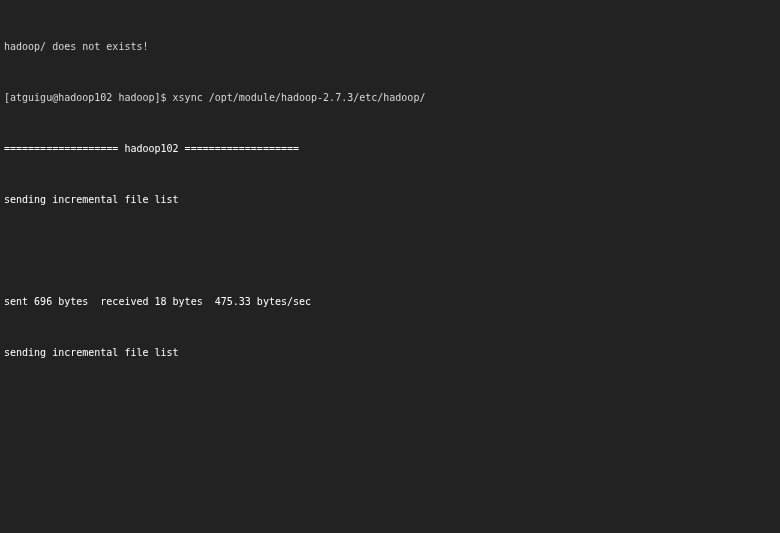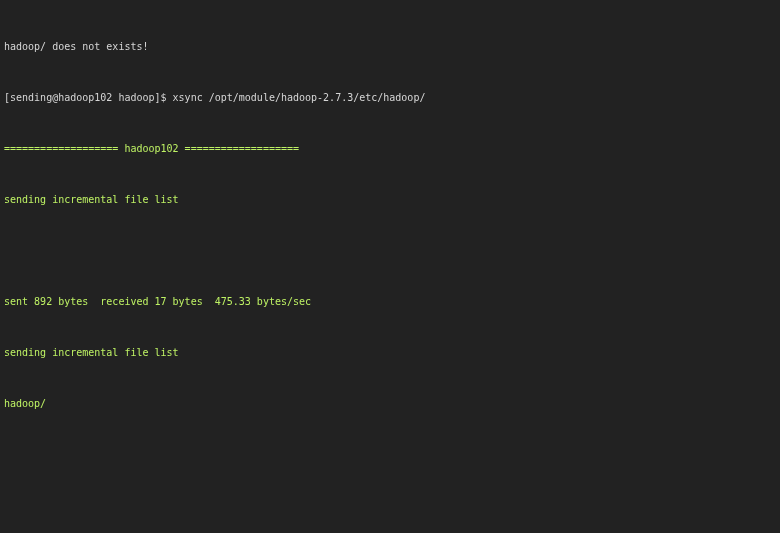--- a/index.html
+++ b/index.html
@@ -23,46 +23,45 @@
   #screen {
     position: absolute;
     left: 4px;
     top: -13px;
     white-space: pre;
   }
   .line {
     height: 17px;
     white-space: pre;
     display: block;
-    color: #bef264;
+    color: #ffffff;
   }
   .line.blank {
     height: 17px;
   }
   .prompt-line {
     color: #d6d6d6;
   }
   .scrolled-top {
     color: #d6d6d6;
   }
 </style>
 </head>
 <body>
 
 <div id="terminal">
   <div id="screen">
 
     <span class="line scrolled-top">hadoop/ does not exists!</span>
-    <span class="line prompt-line">[sending@hadoop102 hadoop]$ xsync /opt/module/hadoop-2.7.3/etc/hadoop/</span>
+    <span class="line prompt-line">[atguigu@hadoop102 hadoop]$ xsync /opt/module/hadoop-2.7.3/etc/hadoop/</span>
     <span class="line">=================== hadoop102 ===================</span>
     <span class="line">sending incremental file list</span>
     <span class="line blank"></span>
-    <span class="line">sent 892 bytes  received 17 bytes  475.33 bytes/sec</span>
+    <span class="line">sent 696 bytes  received 18 bytes  475.33 bytes/sec</span>
     <span class="line">sending incremental file list</span>
-    <span class="line">hadoop/</span>
     
     
     
     
     
     
     
     
     
     

